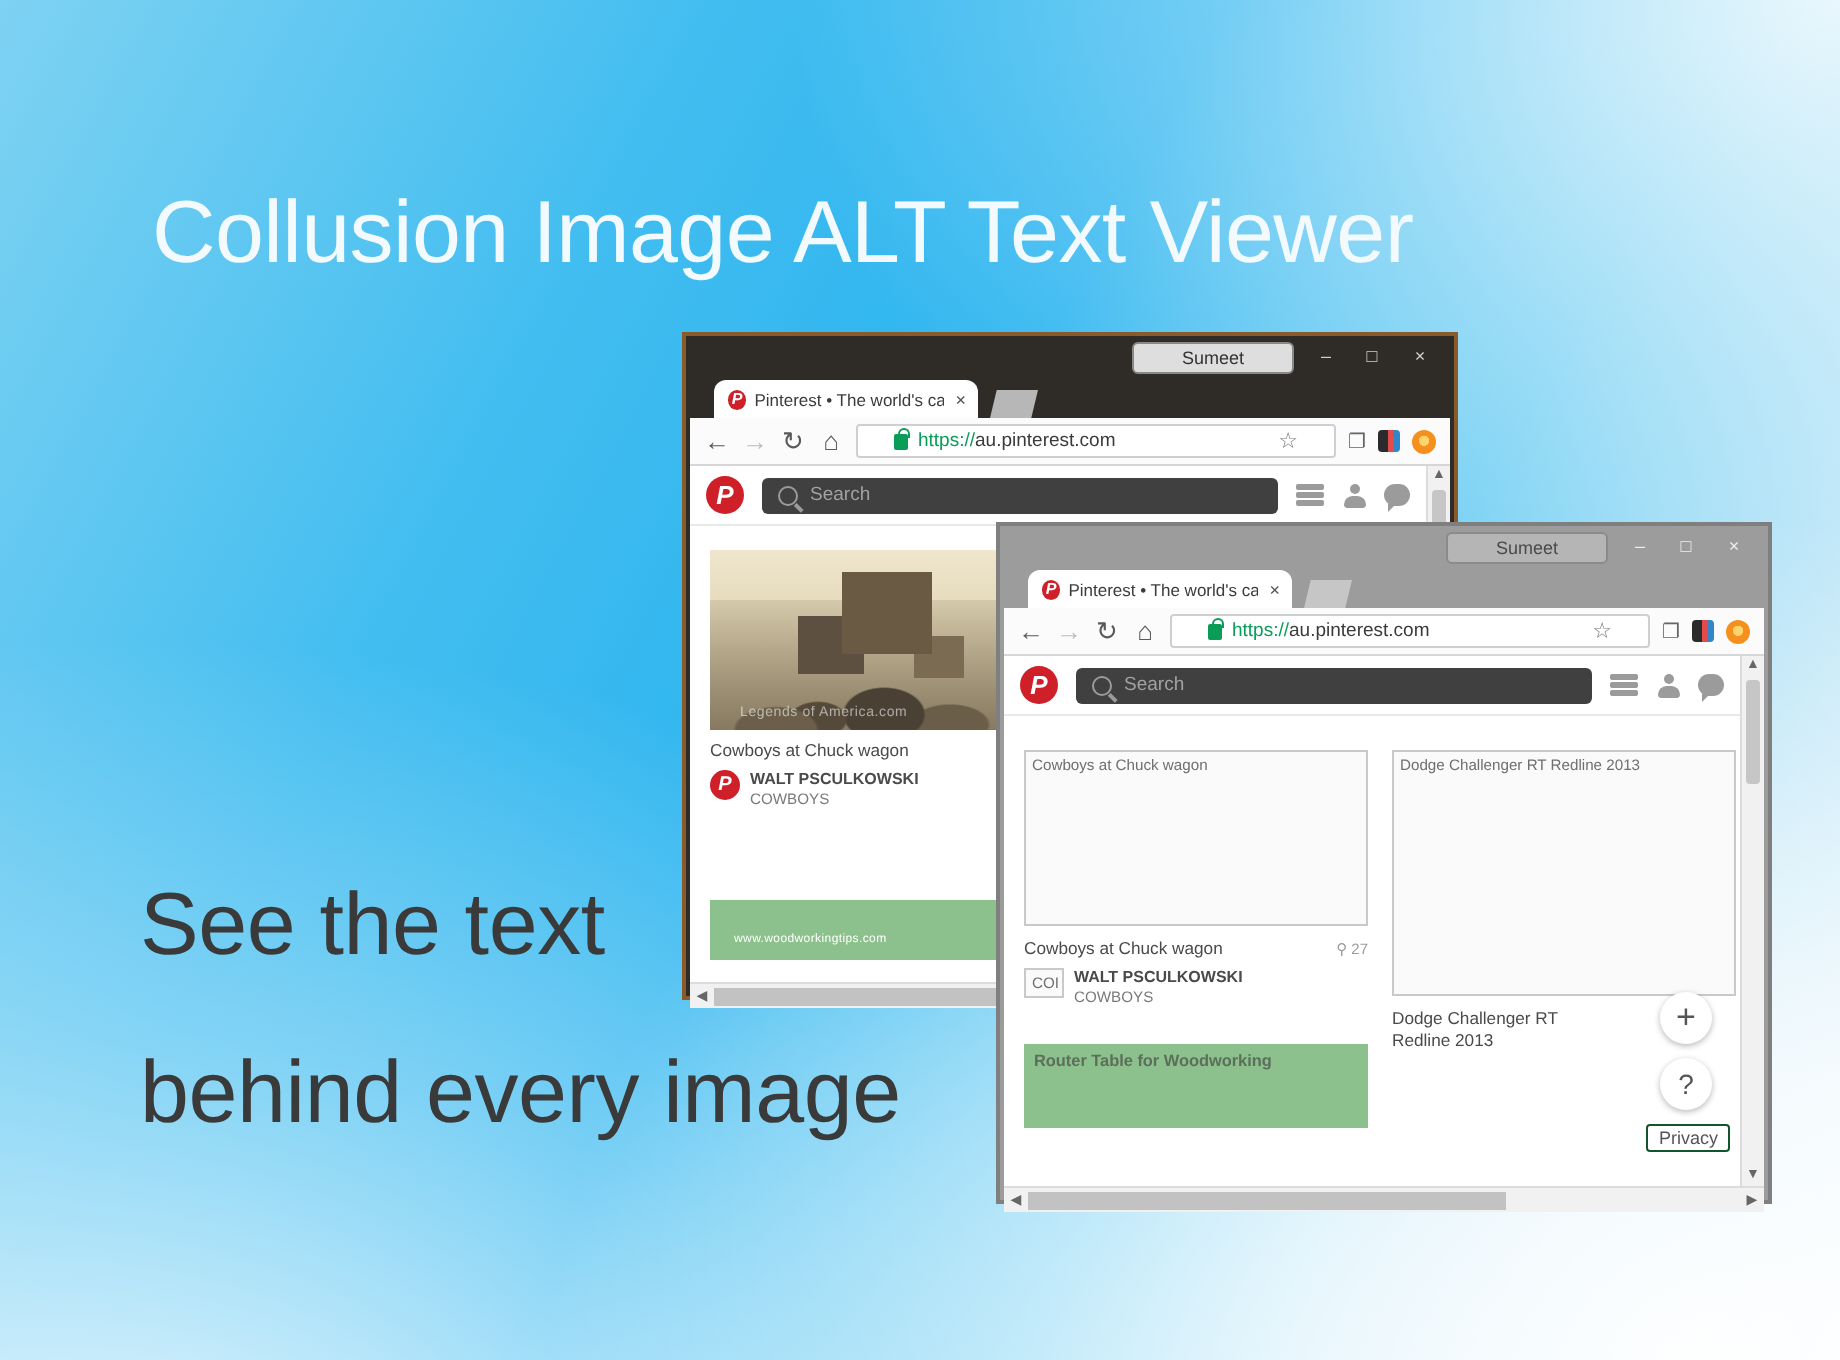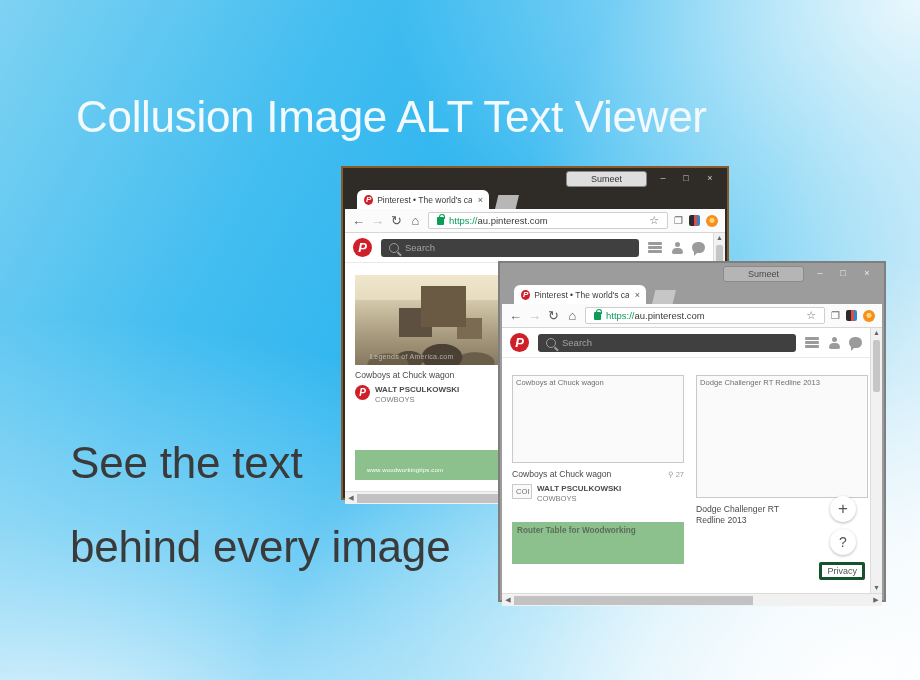--- a/index.html
+++ b/index.html
@@ -62,21 +62,21 @@
   .newtab{ position:absolute; top:7px; width:24px; height:14px;
            background:#b7b7b7; clip-path:polygon(14% 0,100% 0,86% 100%,0 100%); }
 
   .toolbar{ display:flex; align-items:center; gap:6px;
             padding:0 7px; background:#fbfbfb; border-bottom:1px solid #d6d6d6; }
   .navbtn{ font-size:13px; color:#5a5a5a; width:13px; text-align:center; }
   .navbtn.dim{ color:#bdbdbd; }
   .omnibox{
     flex:1; height:17px; display:flex; align-items:center; gap:5px;
     background:#fff; border:1px solid #cfcfcf; border-radius:2px;
-    padding:0 8px; box-sizing:border-box;
+    padding:0 18px; box-sizing:border-box;
   }
   .lock{ width:7px; height:8px; background:#0a9d58; border-radius:1px; position:relative; flex:none;}
   .lock:before{ content:""; position:absolute; left:1.5px; top:-3px; width:4px; height:4px;
                 border:1.4px solid #0a9d58; border-bottom:none; border-radius:3px 3px 0 0; }
   .url{ font-size:9.5px; color:#3b3b3b; white-space:nowrap; }
   .url .scheme{ color:#0a9d58; }
   .star{ font-size:11px; color:#777; }
   .cast{ font-size:10px; color:#666; }
   .ext-a{ width:11px; height:11px; background:
           linear-gradient(90deg,#2b2b2b 0 45%, #e34a4a 45% 72%, #2f86c8 72% 100%); border-radius:2px;}
@@ -150,21 +150,21 @@
         linear-gradient(180deg, rgba(110,96,70,0.15) 0%, rgba(80,68,50,0.55) 100%); }
   .photo .wagon{ position:absolute; left:44%; top:12%; width:30%; height:46%;
       background:#6a5a44; box-shadow:-28px 16px 0 -6px #5d5040, 26px 22px 0 -10px #7a6b52;}
   .photo .wm{ position:absolute; left:10%; bottom:6%; font-size:7px;
       color:rgba(255,255,255,0.55); letter-spacing:0.3px; }
 
   .fab{ position:absolute; border-radius:50%; background:#ffffff;
         box-shadow:0 1px 3px rgba(0,0,0,0.28); color:#555;
         display:flex; align-items:center; justify-content:center; }
   .privacy{ position:absolute; font-size:9px; color:#555; background:#fff;
-            border:3px solid #14532d; border-radius:2px; padding:1px 5px; }
+            border:1px solid #14532d; border-radius:2px; padding:1px 5px; }
 </style>
 </head>
 <body>
 
 <div id="promo-bg"></div>
 
 <div id="promo-title">Collusion Image ALT Text Viewer</div>
 <div class="promo-line" id="promo-line-1">See the text</div>
 <div class="promo-line" id="promo-line-2">behind every image</div>
 

